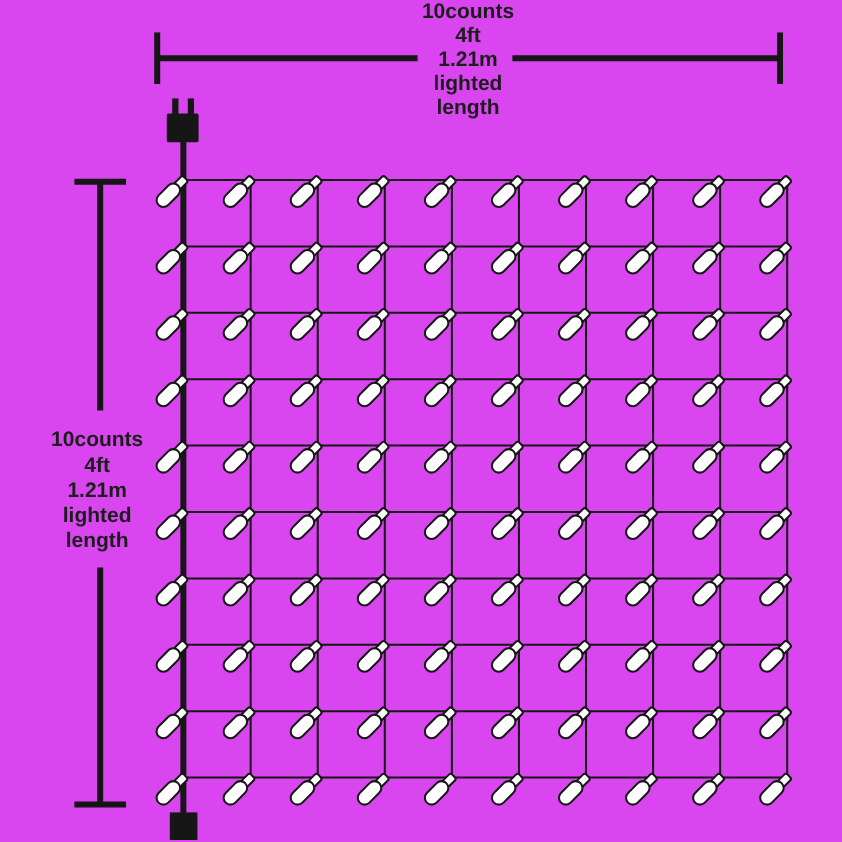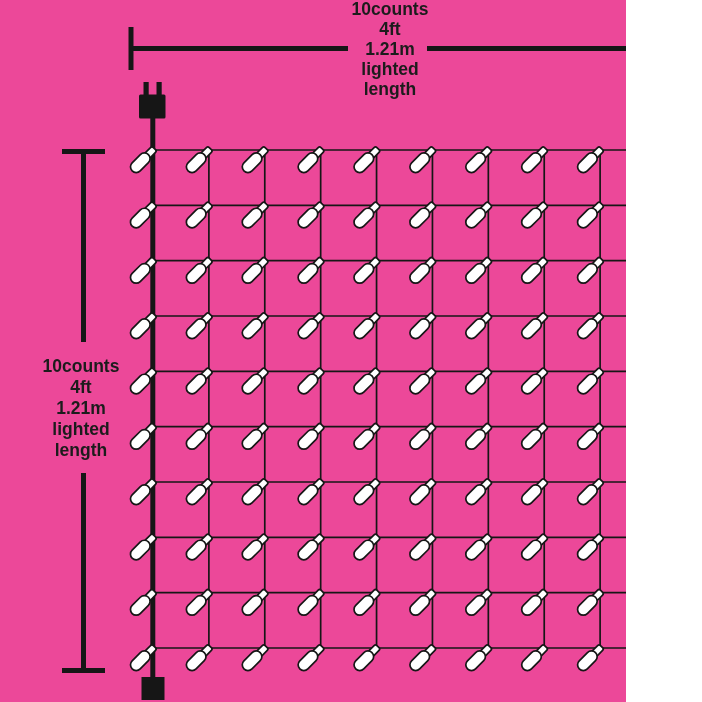--- a/index.html
+++ b/index.html
@@ -3,23 +3,23 @@
 <meta charset="utf-8">
 <style>
   html, body {
     margin: 0;
     padding: 0;
     background: #ffffff;
     font-family: "Liberation Sans", "DejaVu Sans", sans-serif;
   }
   .stage {
     position: relative;
-    width: 626px;
+    width: 702px;
     height: 702px;
-    background: #ec4899;
+    background: #d946ef;
     overflow: hidden;
   }
   .stage svg {
     position: absolute;
     left: 0;
     top: 0;
   }
   .dim-label {
     position: absolute;
     text-align: center;

